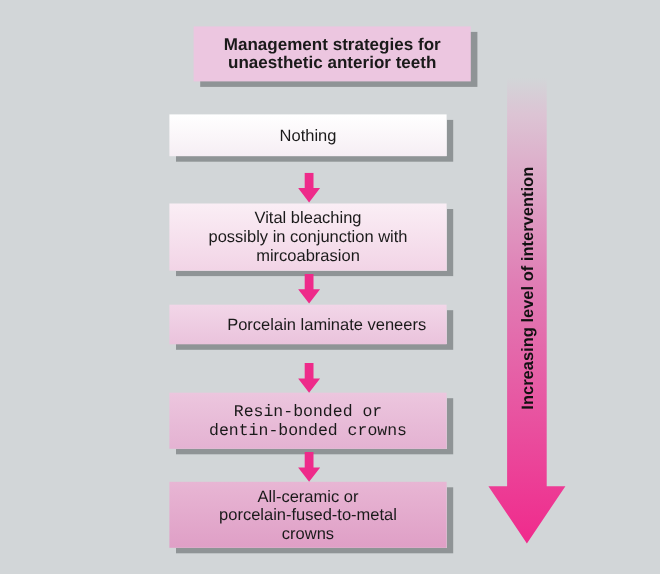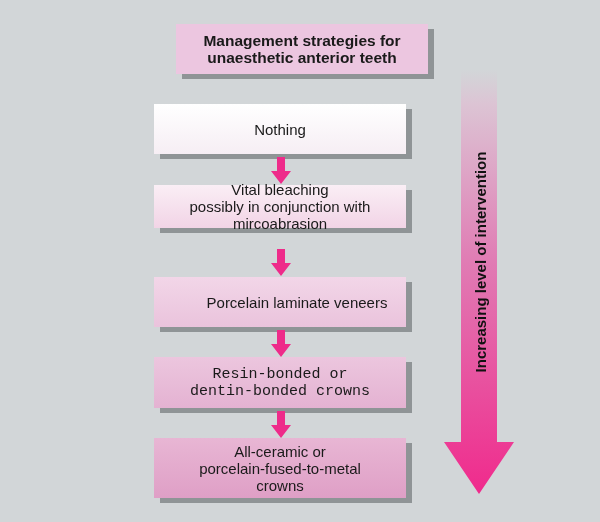--- a/index.html
+++ b/index.html
@@ -2,23 +2,23 @@
 <html><head>
 <meta charset="utf-8">
 <style>
   html, body { margin:0; padding:0; }
   body { width:600px; height:522px; background:#d2d6d8; position:relative; overflow:hidden;
          font-family:"Liberation Sans", sans-serif; }
   .box { position:absolute; left:154px; width:252px; display:flex; align-items:center; justify-content:center;
          text-align:center; color:#1a1a1a; font-size:15px; line-height:17px; box-sizing:border-box; padding:0 6px;
          box-shadow:6px 5px 0 0 #8f9496; white-space:pre-line; }
   .title { top:24px; height:50px; background:#ecc6e0; font-weight:bold; font-size:15.5px;margin-left:22px; }
-  .b1 { top:104px; height:50px; background:linear-gradient(#ffffff,#f6eef4); }
-  .b2 { top:185px; height:43px; background:linear-gradient(#faeef5,#f2d4e6); }
-  .b3 { top:277px; height:50px; background:linear-gradient(#f2d6e8,#eac3dc);padding-left:40px; }
+  .b1 { top:104px; height:38px; background:linear-gradient(#ffffff,#f6eef4); }
+  .b2 { top:185px; height:61px; background:linear-gradient(#faeef5,#f2d4e6); }
+  .b3 { top:277px; height:36px; background:linear-gradient(#f2d6e8,#eac3dc);padding-left:40px; }
   .b4 { top:357px; height:51px; background:linear-gradient(#ecc6de,#e4b2d2);font-family:Liberation Mono, monospace; }
   .b5 { top:438px; height:60px; background:linear-gradient(#e8b6d4,#df9fc6); }
   .conn { position:absolute; left:271px; width:20px; }
   .conn svg { display:block; }
   #big-arrow { position:absolute; left:440px; top:70px; }
   .arrow-label { position:absolute; left:480px; top:262px; transform:translate(-50%,-50%) rotate(-90deg);
                  white-space:nowrap; font-weight:bold; font-size:15px; color:#111; }
 </style>
 </head>
 <body>

